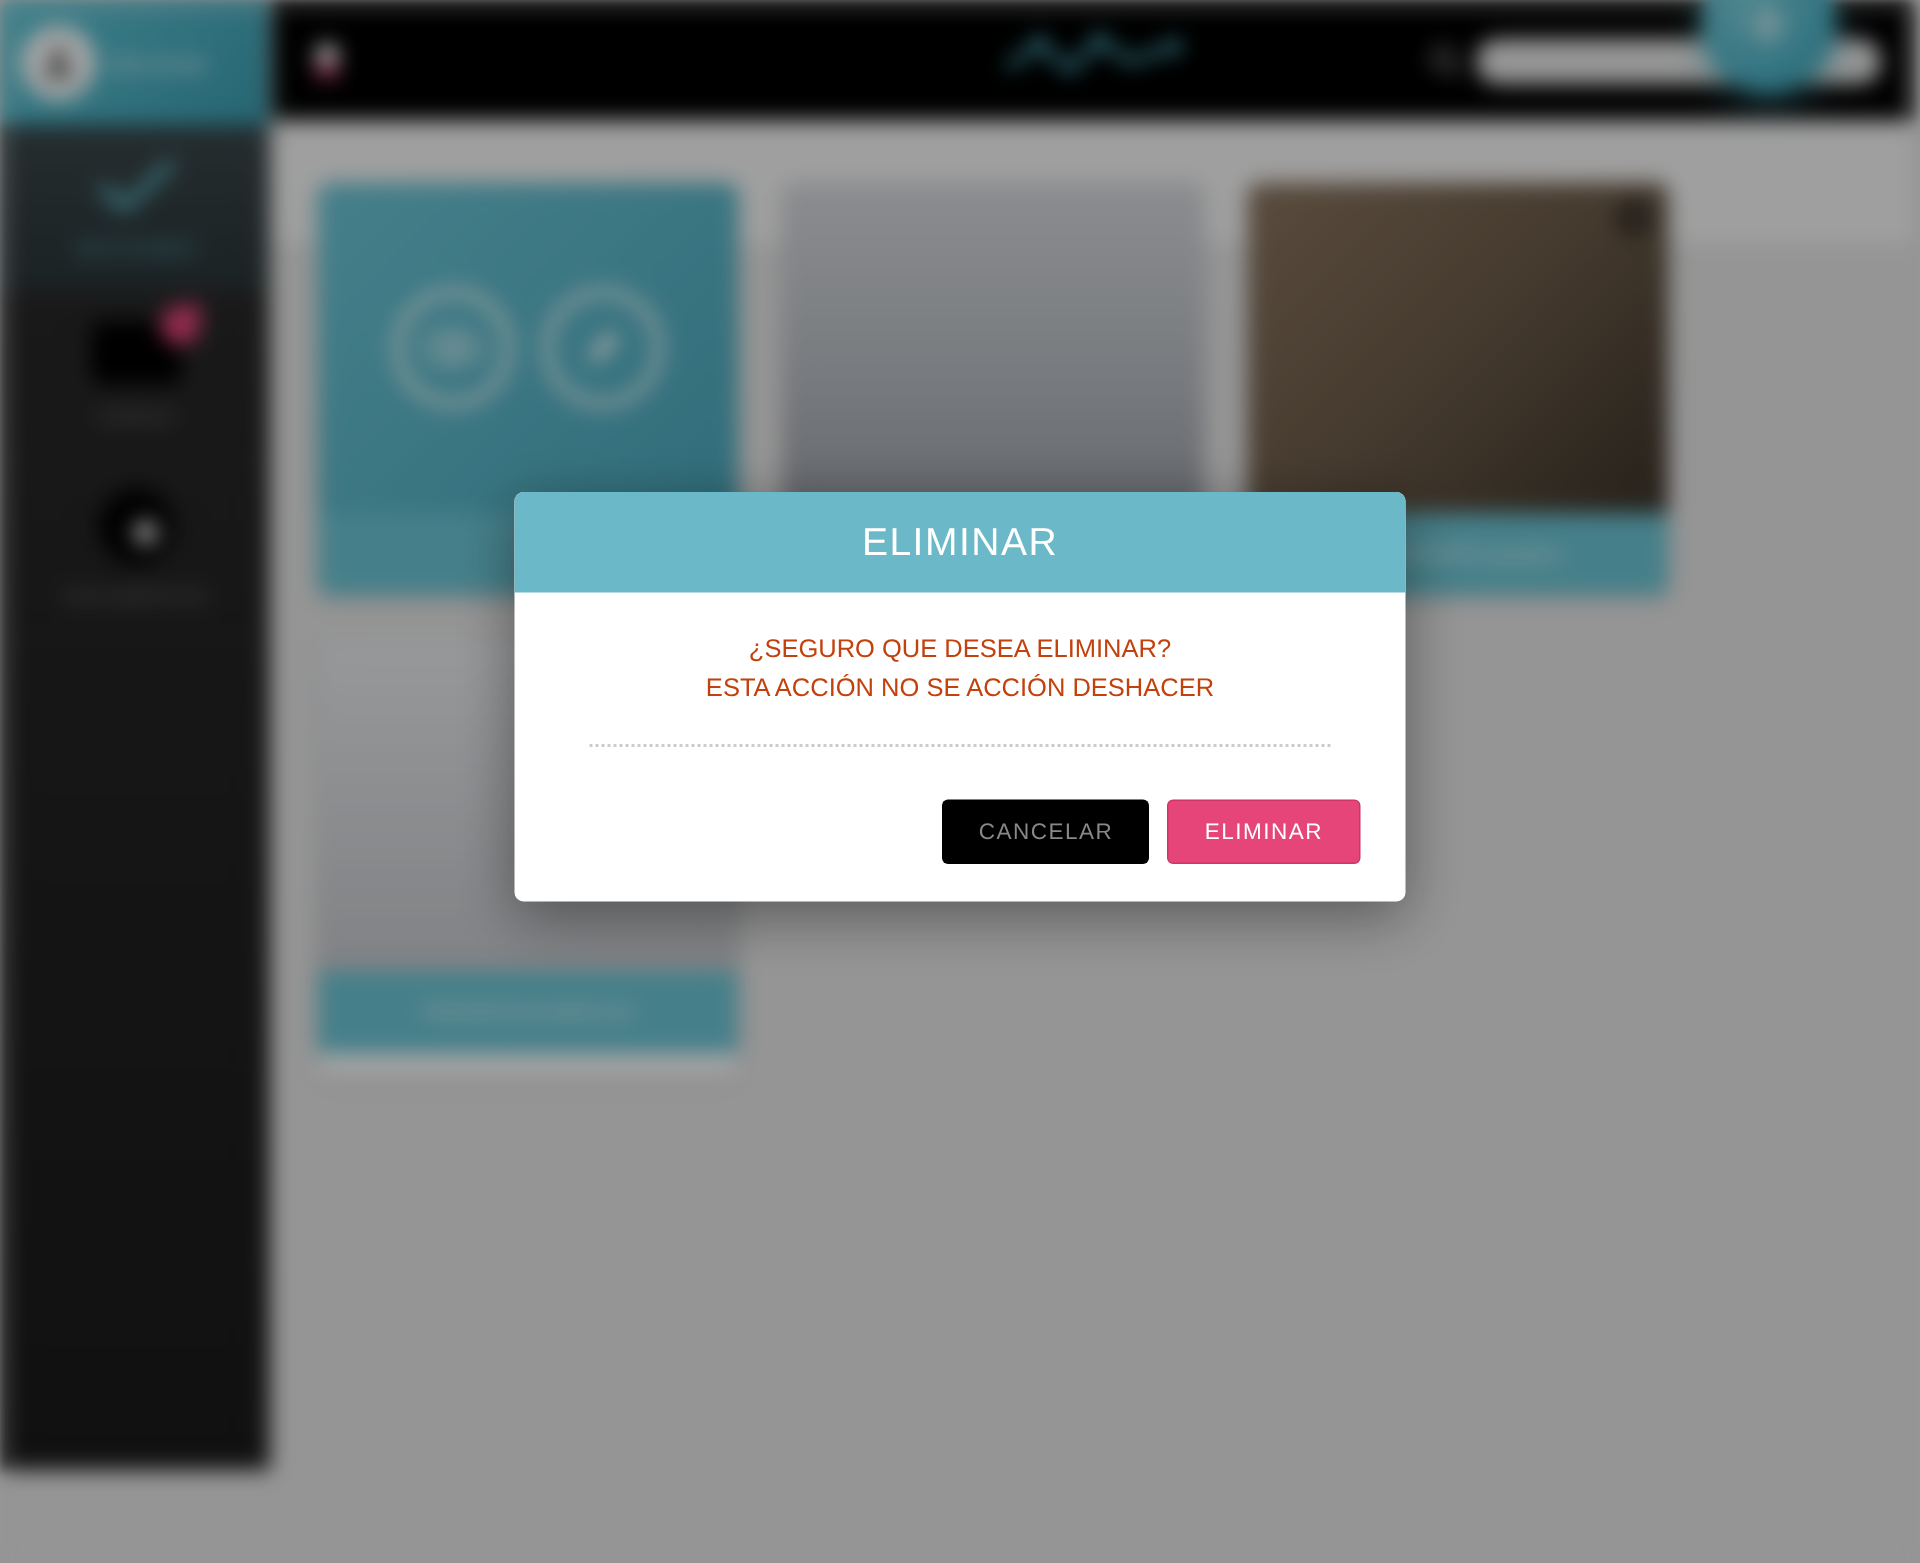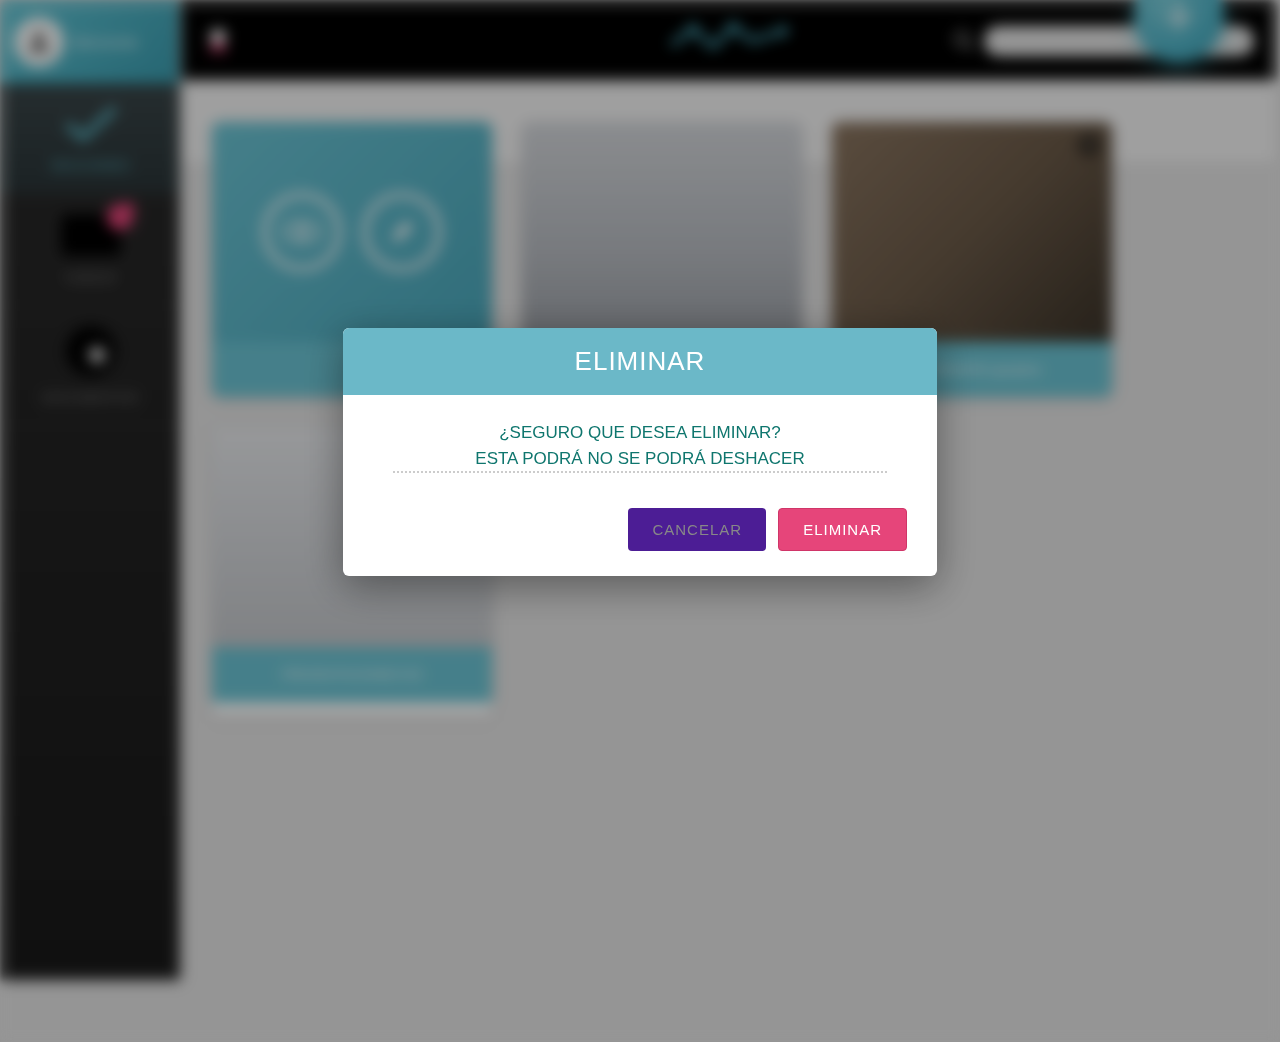--- a/index.html
+++ b/index.html
@@ -362,23 +362,24 @@
       font-weight: 400;
       letter-spacing: 1px;
     }
 
     .modal-body {
       padding: 25px 30px 15px;
       text-align: center;
     }
 
     .modal-text {
-      color: #0f766e;
+      color: #c2410c;
       font-size: 17px;
       line-height: 1.5;
+      margin-bottom: 25px;
     }
 
     .dotted-divider {
       border: none;
       border-top: 2px dotted #ccc;
       margin: 0 20px 20px;
     }
 
     .modal-footer {
       padding: 0 30px 25px;
@@ -391,21 +392,21 @@
       padding: 12px 24px;
       border-radius: 4px;
       border: none;
       font-size: 15px;
       letter-spacing: 1px;
       cursor: pointer;
       font-weight: 500;
     }
 
     .btn-cancel {
-      background: #4c1d95;
+      background: #000000;
       color: #888;
     }
 
     .btn-confirm {
       background: #e6457a;
       color: #fff;
       border: 1px solid #d03568;
     }
 
     
@@ -524,21 +525,21 @@
 </div>
 
 <div class="overlay">
   <div class="modal">
     <div class="modal-header">
       <div class="modal-title">ELIMINAR</div>
     </div>
     <div class="modal-body">
       <div class="modal-text">
         <div>¿SEGURO QUE DESEA ELIMINAR?</div>
-        <div>ESTA PODRÁ NO SE PODRÁ DESHACER</div>
+        <div>ESTA ACCIÓN NO SE ACCIÓN DESHACER</div>
       </div>
       <hr class="dotted-divider">
     </div>
     <div class="modal-footer">
       <button class="btn btn-cancel">CANCELAR</button>
       <button class="btn btn-confirm">ELIMINAR</button>
     </div>
   </div>
 </div>
 

